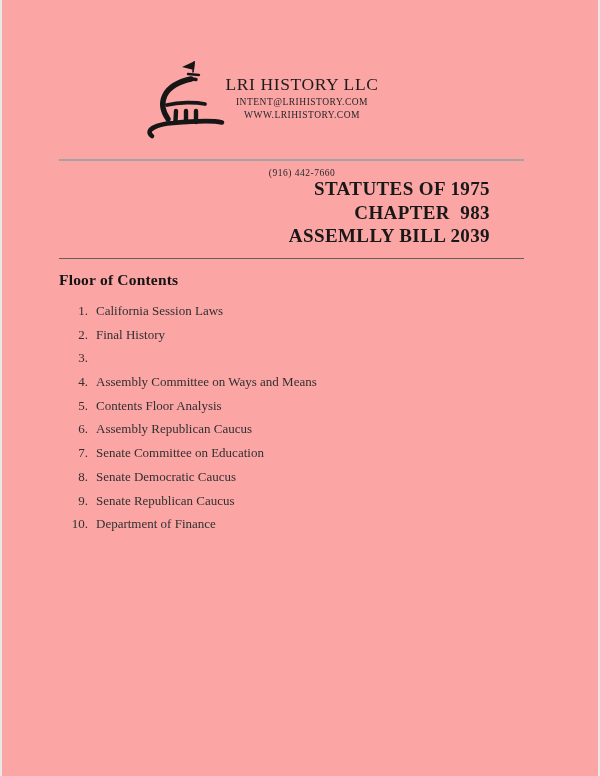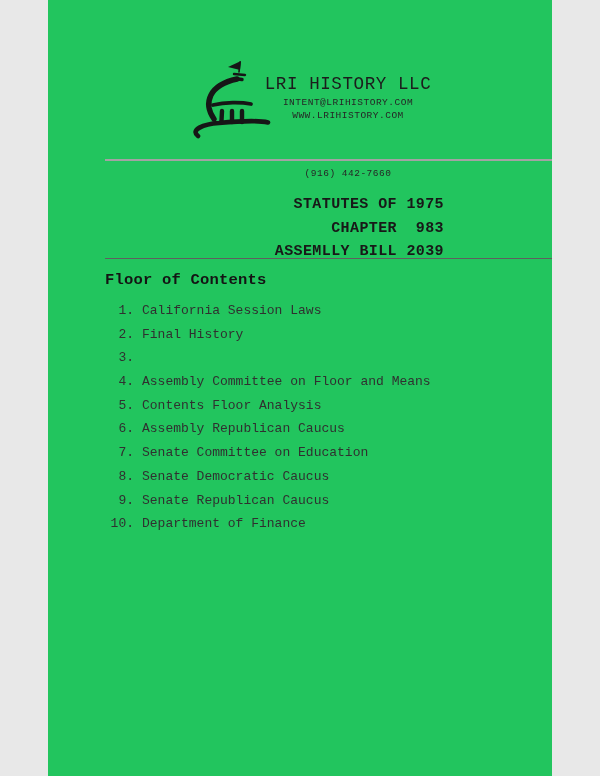--- a/index.html
+++ b/index.html
@@ -1,22 +1,22 @@
 <!DOCTYPE html>
 <html><head>
 <meta charset="utf-8">
 <style>
   html, body { margin: 0; padding: 0; background: #e8e8e8; }
   .page {
     position: relative;
-    width: 504px;
+    width: 596px;
     height: 776px;
     margin: 0 auto;
-    background: #22c55e;
-    font-family: Liberation Mono, monospace;
+    background: #fca5a5;
+    font-family: Liberation Serif, serif;
     color: #1b1b1b;
     overflow: hidden;
   }
 
   
   .logo {
     position: absolute;
     left: 140px;
     top: 58px;
     width: 94px;
@@ -39,25 +39,24 @@
   .rule-top    { top: 159px; border-top: 2px solid #a3a3a3; }
   .rule-bottom { top: 258px; border-top: 1px solid #5f5f5f; }
 
   
   .bill-block {
     position: absolute;
     top: 177px;
     right: 108px;
     text-align: right;
     font-weight: bold;
-    font-size: 15px;
+    font-size: 19px;
     line-height: 23.5px;
     letter-spacing: 0.4px;
     color: #181818;
-    margin-top: 16px;
   }
   .bill-block div { white-space: pre; }
 
   
   .toc-heading {
     position: absolute;
     left: 57px;
     top: 271px;
     font-size: 15.5px;
     font-weight: bold;
@@ -133,21 +132,21 @@
     </div>
     <div class="toc-row">
       <span class="toc-num">2.</span>
       <span class="toc-label">Final History</span>
     </div>
     <div class="toc-row">
       <span class="toc-num">3.</span>
     </div>
     <div class="toc-row">
       <span class="toc-num">4.</span>
-      <span class="toc-label">Assembly Committee on Floor and Means</span>
+      <span class="toc-label">Assembly Committee on Ways and Means</span>
     </div>
     <div class="toc-row">
       <span class="toc-num">5.</span>
       <span class="toc-label">Contents Floor Analysis</span>
     </div>
     <div class="toc-row">
       <span class="toc-num">6.</span>
       <span class="toc-label">Assembly Republican Caucus</span>
     </div>
     <div class="toc-row">

